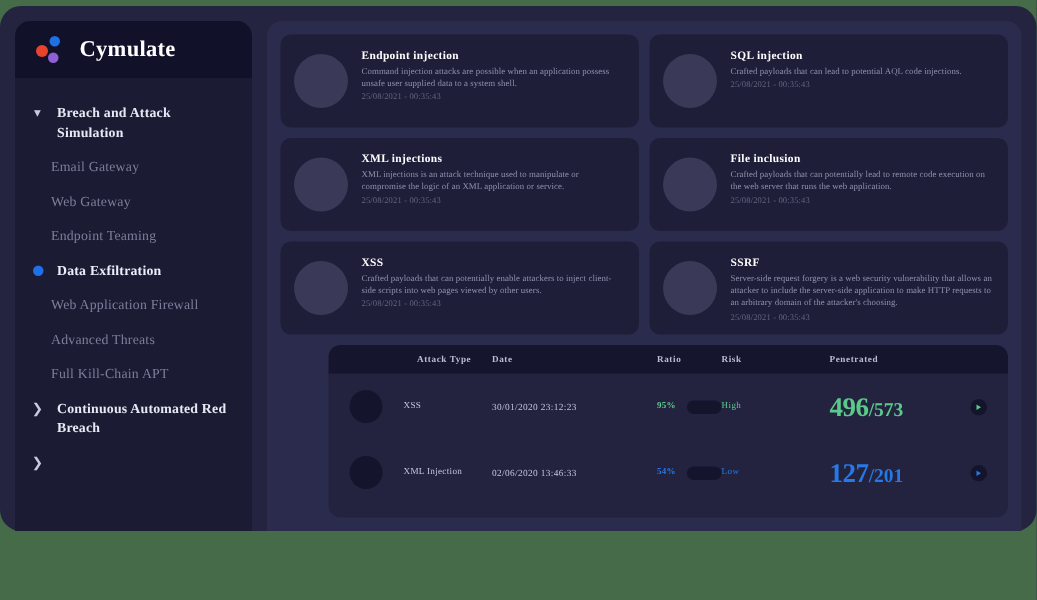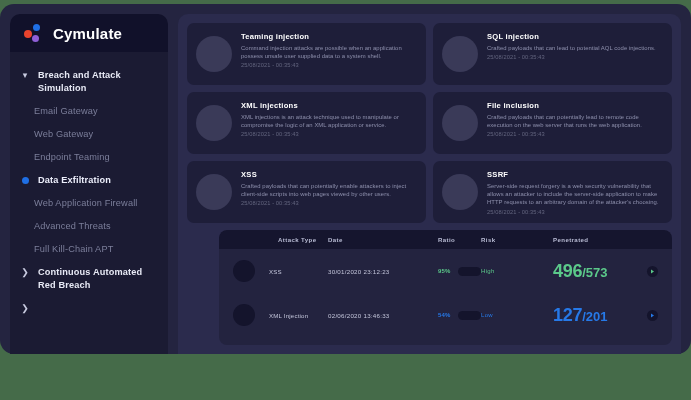--- a/index.html
+++ b/index.html
@@ -8,20 +8,21 @@
     background: #456b49;
     font-family: "Liberation Sans", sans-serif;
     overflow: hidden;
   }
   .app-window {
     position: absolute;
     left: 0; top: 4px;
     width: 691px; height: 350px;
     background: #242440;
     border-radius: 14px;
+    font-family: Liberation Serif, serif;
   }
   .app-inner {
     position: absolute;
     inset: 0;
     display: flex;
     padding: 10px 10px 0 10px;
   }
   
   .sidebar {
     width: 158px;
@@ -288,21 +289,21 @@
         </div>
       </nav>
     </aside>
 
     <main class="main">
 
       <section class="card-grid">
         <div class="threat-card">
           <div class="thumb"></div>
           <div class="card-body">
-            <div class="card-title">Teaming injection</div>
+            <div class="card-title">Endpoint injection</div>
             <div class="card-desc">Command injection attacks are possible when an application possess unsafe user supplied data to a system shell.</div>
             <div class="card-date">25/08/2021 - 00:35:43</div>
           </div>
         </div>
         <div class="threat-card">
           <div class="thumb"></div>
           <div class="card-body">
             <div class="card-title">SQL injection</div>
             <div class="card-desc">Crafted payloads that can lead to potential AQL code injections.</div>
             <div class="card-date">25/08/2021 - 00:35:43</div>

